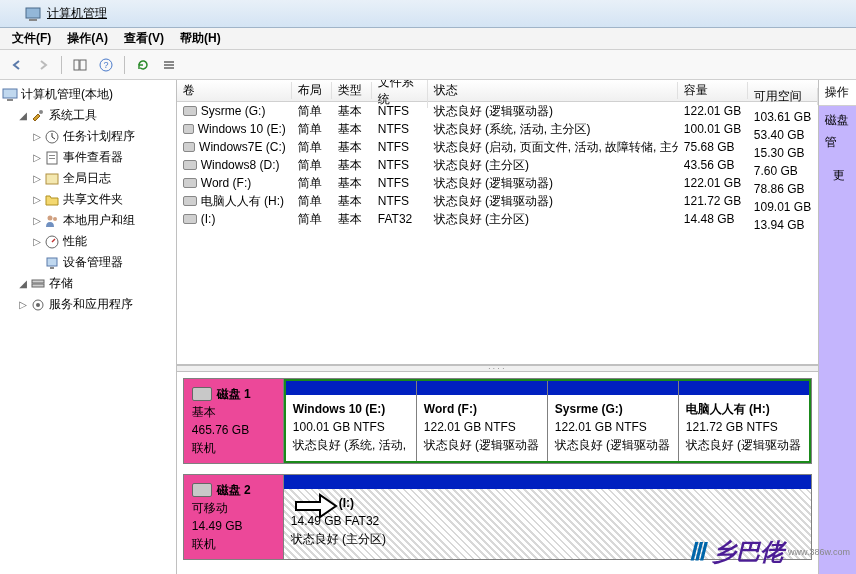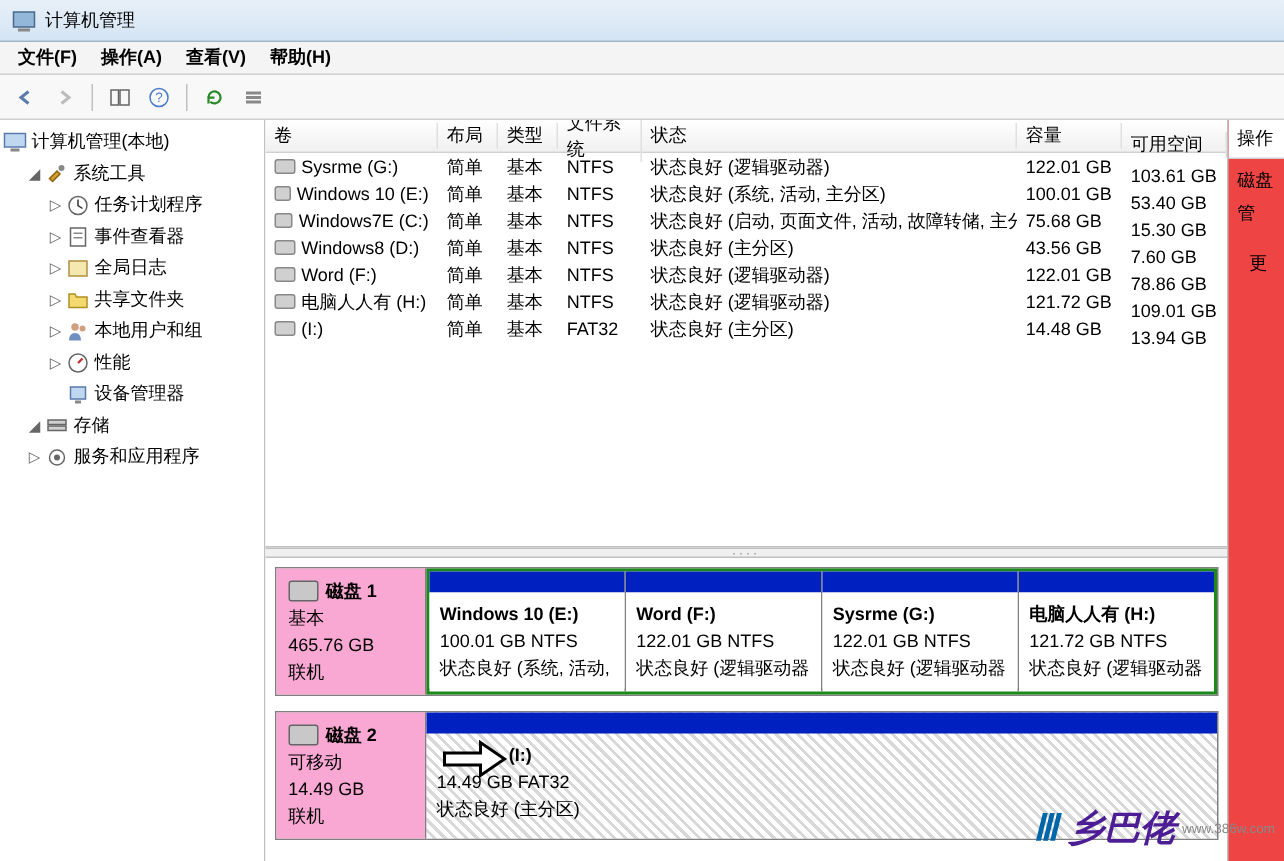--- a/index.html
+++ b/index.html
@@ -1,17 +1,17 @@
 <!DOCTYPE html>
 <html><head>
 <meta charset="utf-8">
 <style>
 * { box-sizing: border-box; margin: 0; padding: 0; }
 body { font-family: "Microsoft YaHei", "SimSun", Tahoma, sans-serif; font-size: 12px; background: #f0f0f0; overflow: hidden; width: 856px; height: 574px; }
-.titlebar { height: 28px; background: linear-gradient(to bottom, #e8f0f8, #d4e4f4); display: flex; align-items: center; padding-left: 8px; border-bottom: 1px solid #a0b4c8; }
+.titlebar { height: 28px; background: linear-gradient(to bottom, #e8f0f8, #d4e4f4); display: flex; align-items: center; padding-left: 25px; border-bottom: 1px solid #a0b4c8; text-decoration: underline; }
 .titlebar-icon { width: 16px; height: 16px; margin-right: 6px; }
 .titlebar-text { font-size: 12px; color: #000; }
 .menubar { height: 22px; background: #f4f4f4; display: flex; align-items: center; padding: 0 4px; border-bottom: 1px solid #d0d0d0; }
 .menu-item { padding: 2px 8px; cursor: default; font-weight: bold; }
 .toolbar { height: 30px; background: #f8f8f8; display: flex; align-items: center; padding: 0 6px; gap: 4px; border-bottom: 1px solid #d0d0d0; }
 .toolbar-btn { width: 22px; height: 22px; display: flex; align-items: center; justify-content: center; border: 1px solid transparent; cursor: default; }
 .toolbar-sep { width: 1px; height: 18px; background: #c0c0c0; margin: 0 3px; }
 .main { display: flex; height: calc(100% - 80px); }
 .tree-panel { width: 185px; background: #fff; border-right: 1px solid #c0c0c0; overflow: auto; padding: 4px 2px; }
 .tree-node { display: flex; align-items: center; padding: 2px 0; cursor: default; white-space: nowrap; }
@@ -31,34 +31,34 @@
 .col-layout { width: 40px; }
 .col-type { width: 40px; }
 .col-fs { width: 56px; }
 .col-status { width: 250px; }
 .col-cap { width: 70px; }
 .col-free { width: 70px; margin-top: 12px; }
 .disk-icon { width: 14px; height: 10px; background: #d0d0d0; border: 1px solid #888; border-radius: 2px; margin-right: 4px; display: inline-block; }
 .splitter { height: 7px; background: #f0f0f0; border-top: 1px solid #c0c0c0; border-bottom: 1px solid #c0c0c0; display: flex; align-items: center; justify-content: center; cursor: row-resize; color: #888; letter-spacing: 2px; font-size: 8px; }
 .graphical { flex: 1; overflow: auto; padding: 6px; background: #fff; }
 .disk-row { display: flex; margin-bottom: 10px; border: 1px solid #808080; }
-.disk-info { width: 100px; padding: 6px 8px; background: #f9a8d4; border-right: 1px solid #808080; font-size: 12px; line-height: 1.5; }
+.disk-info { width: 100px; padding: 6px 8px; background: #ec4899; border-right: 1px solid #808080; font-size: 12px; line-height: 1.5; }
 .disk-info-title { display: flex; align-items: center; font-weight: bold; }
 .disk-icon-big { width: 20px; height: 14px; background: #c8c8c8; border: 1px solid #666; border-radius: 2px; margin-right: 5px; }
 .disk-parts { flex: 1; display: flex; }
 .part { flex: 1; border-right: 1px solid #808080; display: flex; flex-direction: column; font-size: 12px; }
 .part:last-child { border-right: none; }
 .part-header { height: 14px; background: #0020c0; }
 .part-body { padding: 5px 7px; line-height: 1.5; background: #fff; }
 .part-name { font-weight: bold; }
 .disk1-border { border: 2px solid #1a8a1a; }
 .part-hatched { position: relative; background: repeating-linear-gradient(45deg, #fff, #fff 3px, #d8d8d8 3px, #d8d8d8 5px); }
 .part-hatched .part-body { background: transparent; position: relative; }
 .arrow-overlay { position: absolute; left: 10px; top: 18px; z-index: 2; }
-.actions-panel { width: 40px; background: #ef4444; border-left: 1px solid #c0c0c0; overflow: hidden; }
+.actions-panel { width: 40px; background: #c4b5fd; border-left: 1px solid #c0c0c0; overflow: hidden; }
 .actions-header { padding: 4px 6px; font-size: 12px; background: #fff; border-bottom: 1px solid #d0d0d0; }
 .actions-body { padding: 4px 6px; font-size: 12px; line-height: 1.8; }
 .watermark { position: absolute; right: 6px; bottom: 6px; font-size: 14px; color: #0088cc; display: flex; align-items: center; gap: 4px; }
 .watermark-logo { font-size: 24px; font-weight: bold; font-style: italic; }
 .watermark-url { font-size: 9px; color: #888; }
 </style>
 </head>
 <body>
 
 <div class="titlebar">

